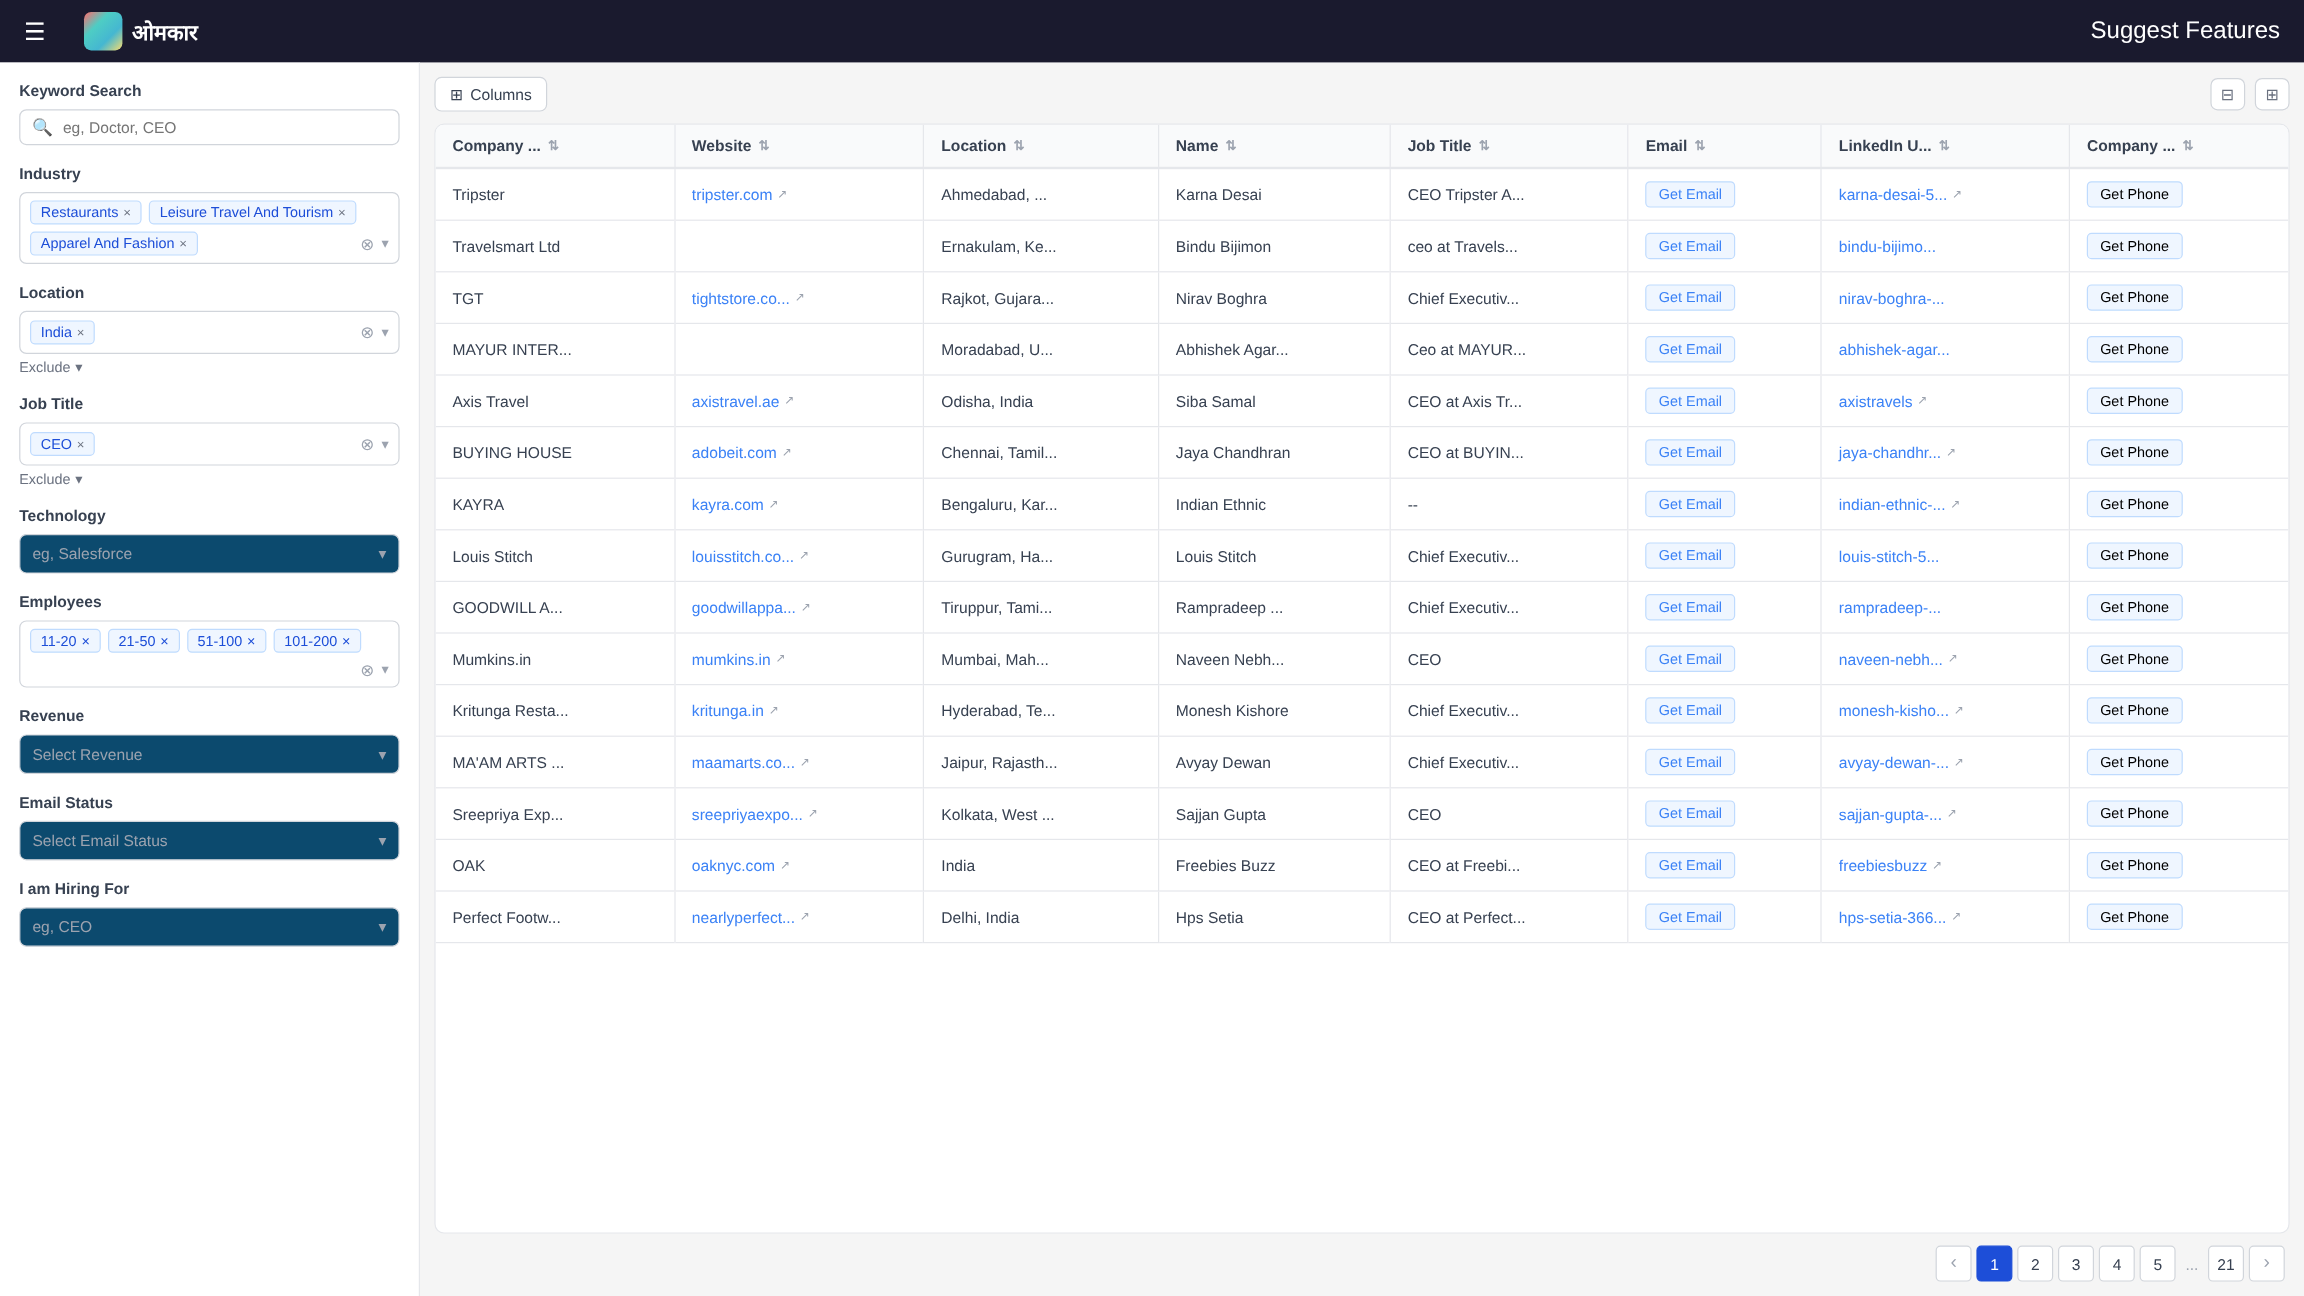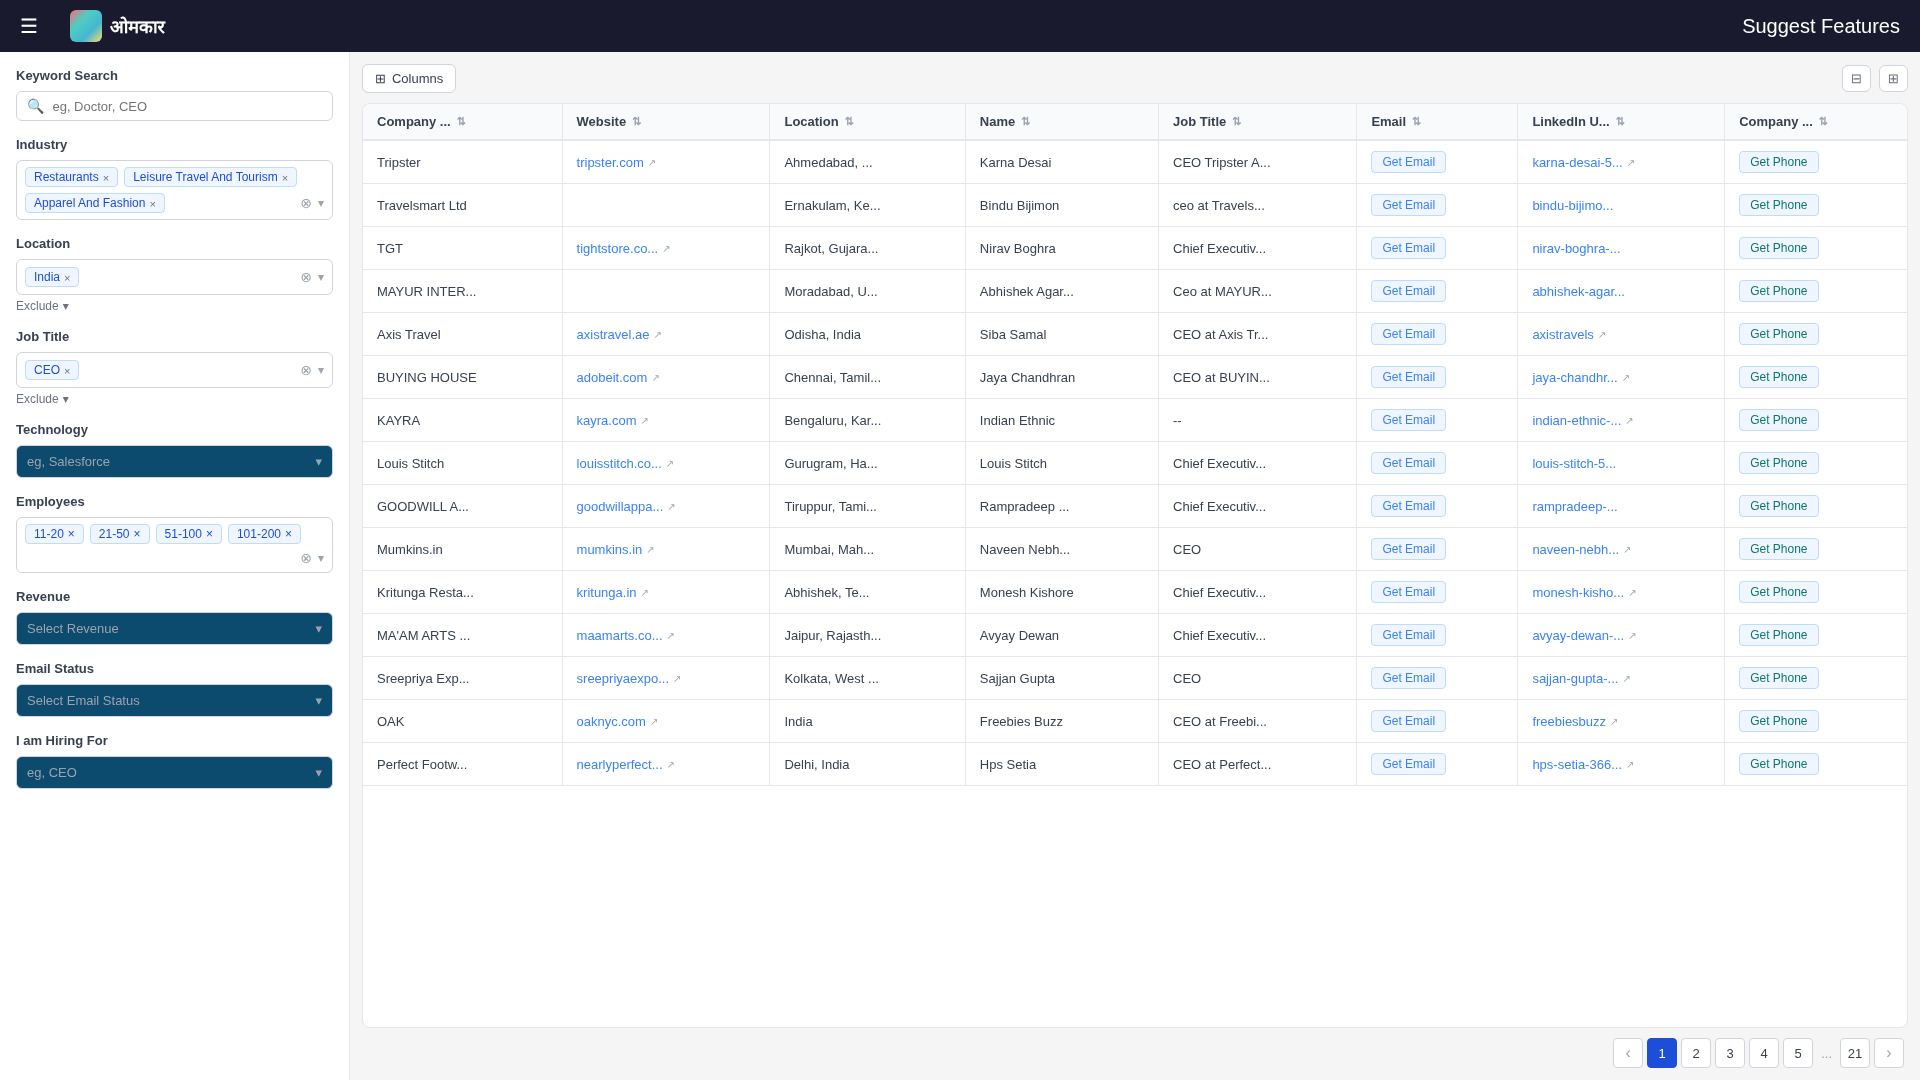--- a/index.html
+++ b/index.html
@@ -149,21 +149,21 @@
     tbody td:last-child { border-right: none; }
 
     .link-cell { color: #3b82f6; display: flex; align-items: center; gap: 4px; text-decoration: none; }
     .link-cell .ext-icon { font-size: 10px; color: #9ca3af; }
     .get-email-btn {
       background: #eff6ff; color: #3b82f6; border: 1px solid #bfdbfe;
       border-radius: 4px; padding: 3px 10px; font-size: 12px;
       cursor: pointer; font-weight: 500; white-space: nowrap;
     }
     .get-phone-btn {
-      background: #eff6ff; color: #0f766e; border: 1px solid #bfdbfe;
+      background: #eff6ff; color: #000000; border: 1px solid #bfdbfe;
       border-radius: 4px; padding: 3px 10px; font-size: 12px;
       cursor: pointer; font-weight: 500; white-space: nowrap;
     }
 
     
     .pagination {
       display: flex; align-items: center; justify-content: flex-end;
       gap: 4px; padding: 10px 4px 0 4px;
     }
     .page-btn {
@@ -452,21 +452,21 @@
     <td>
                 <a class="link-cell" href="#">naveen-nebh... <span class="ext-icon">↗</span></a>
               </td>
     <td><button class="get-phone-btn">Get Phone</button></td>
   </tr>
             <tr>
     <td>Kritunga Resta...</td>
     <td>
                 <a class="link-cell" href="#">kritunga.in <span class="ext-icon">↗</span></a>
               </td>
-    <td>Abhishek, Te...</td>
+    <td>Hyderabad, Te...</td>
     <td>Monesh Kishore</td>
     <td>Chief Executiv...</td>
     <td><button class="get-email-btn">Get Email</button></td>
     <td>
                 <a class="link-cell" href="#">monesh-kisho... <span class="ext-icon">↗</span></a>
               </td>
     <td><button class="get-phone-btn">Get Phone</button></td>
   </tr>
             <tr>
     <td>MA'AM ARTS ...</td>

